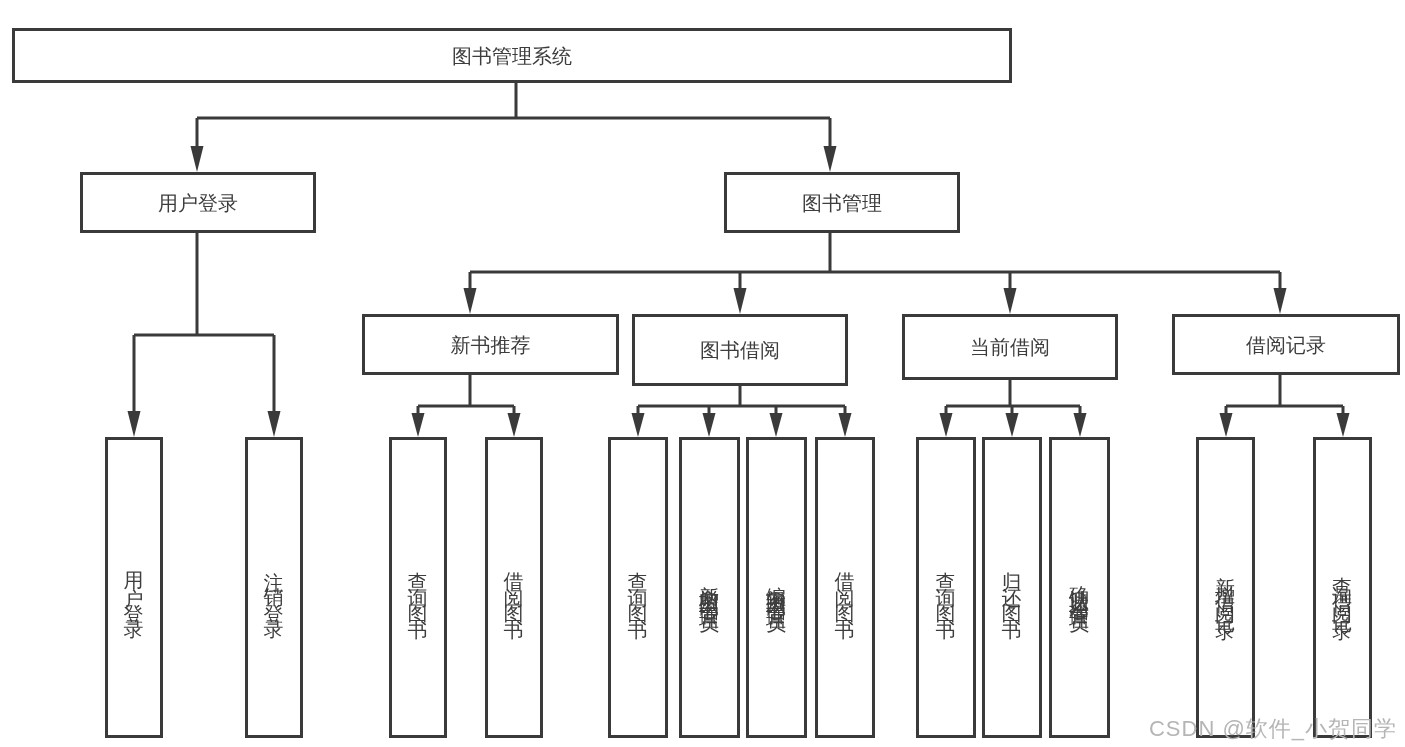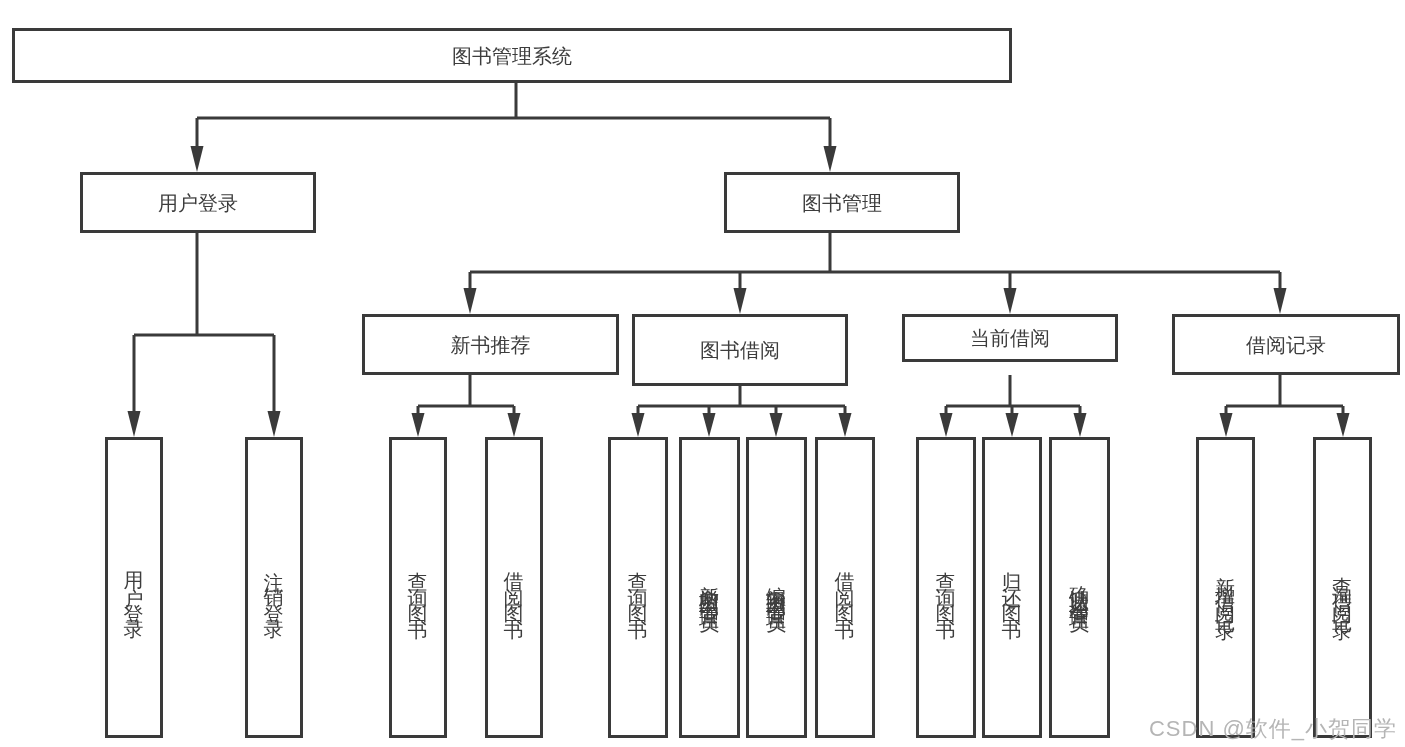--- a/index.html
+++ b/index.html
@@ -89,21 +89,21 @@
   <div class="box" style="left:712px;top:172px;width:236px;height:61px;margin-left:12px;">
     <span>图书管理</span>
   </div>
 
   <div class="box" style="left:362px;top:314px;width:257px;height:61px;">
     <span>新书推荐</span>
   </div>
   <div class="box" style="left:632px;top:314px;width:216px;height:72px;">
     <span>图书借阅</span>
   </div>
-  <div class="box" style="left:902px;top:314px;width:216px;height:48px;">
+  <div class="box" style="left:902px;top:314px;width:216px;height:66px;">
     <span>当前借阅</span>
   </div>
   <div class="box" style="left:1172px;top:314px;width:228px;height:61px;">
     <span>借阅记录</span>
   </div>
 
   <div class="box v" style="left:105px;top:437px;width:58px;height:301px;">
     <span class="ls4">用户登录</span>
   </div>
   <div class="box v" style="left:245px;top:437px;width:58px;height:301px;">

